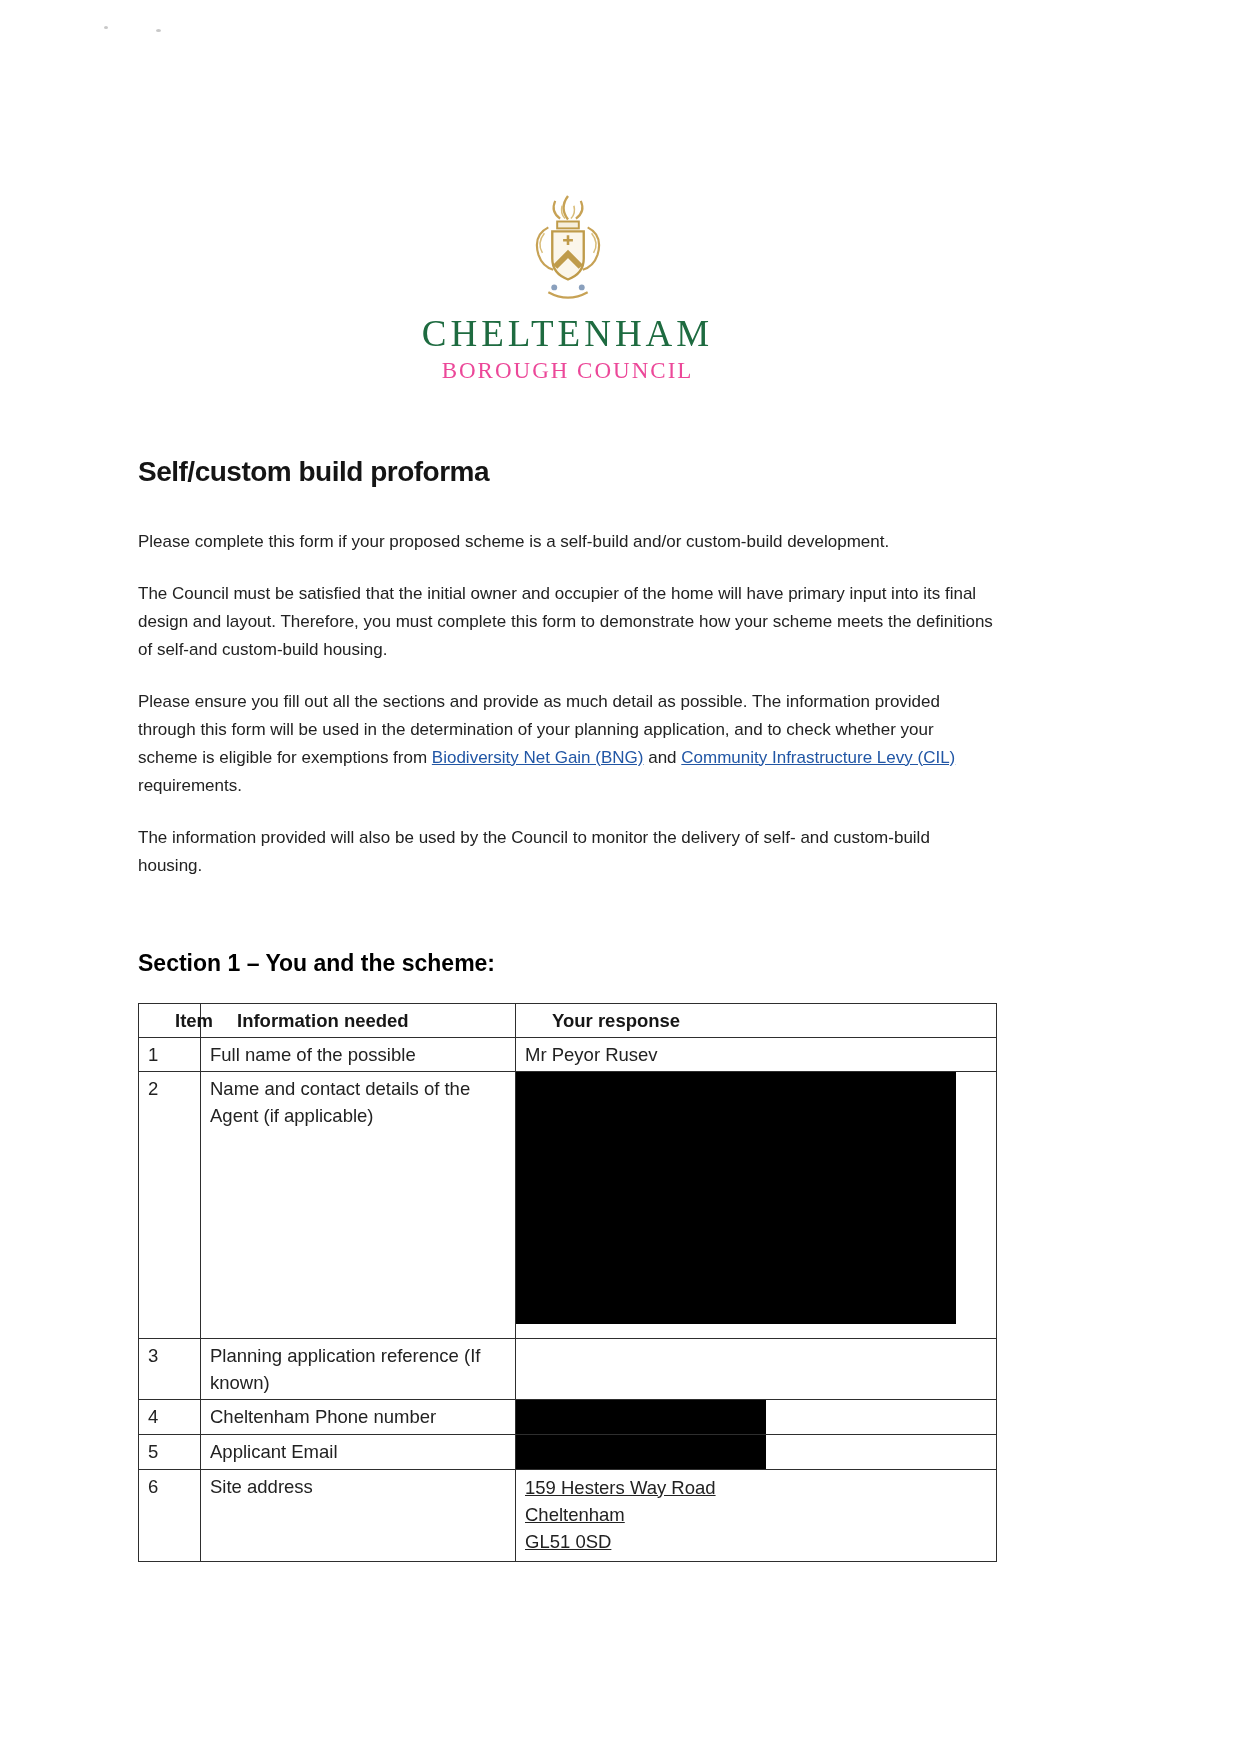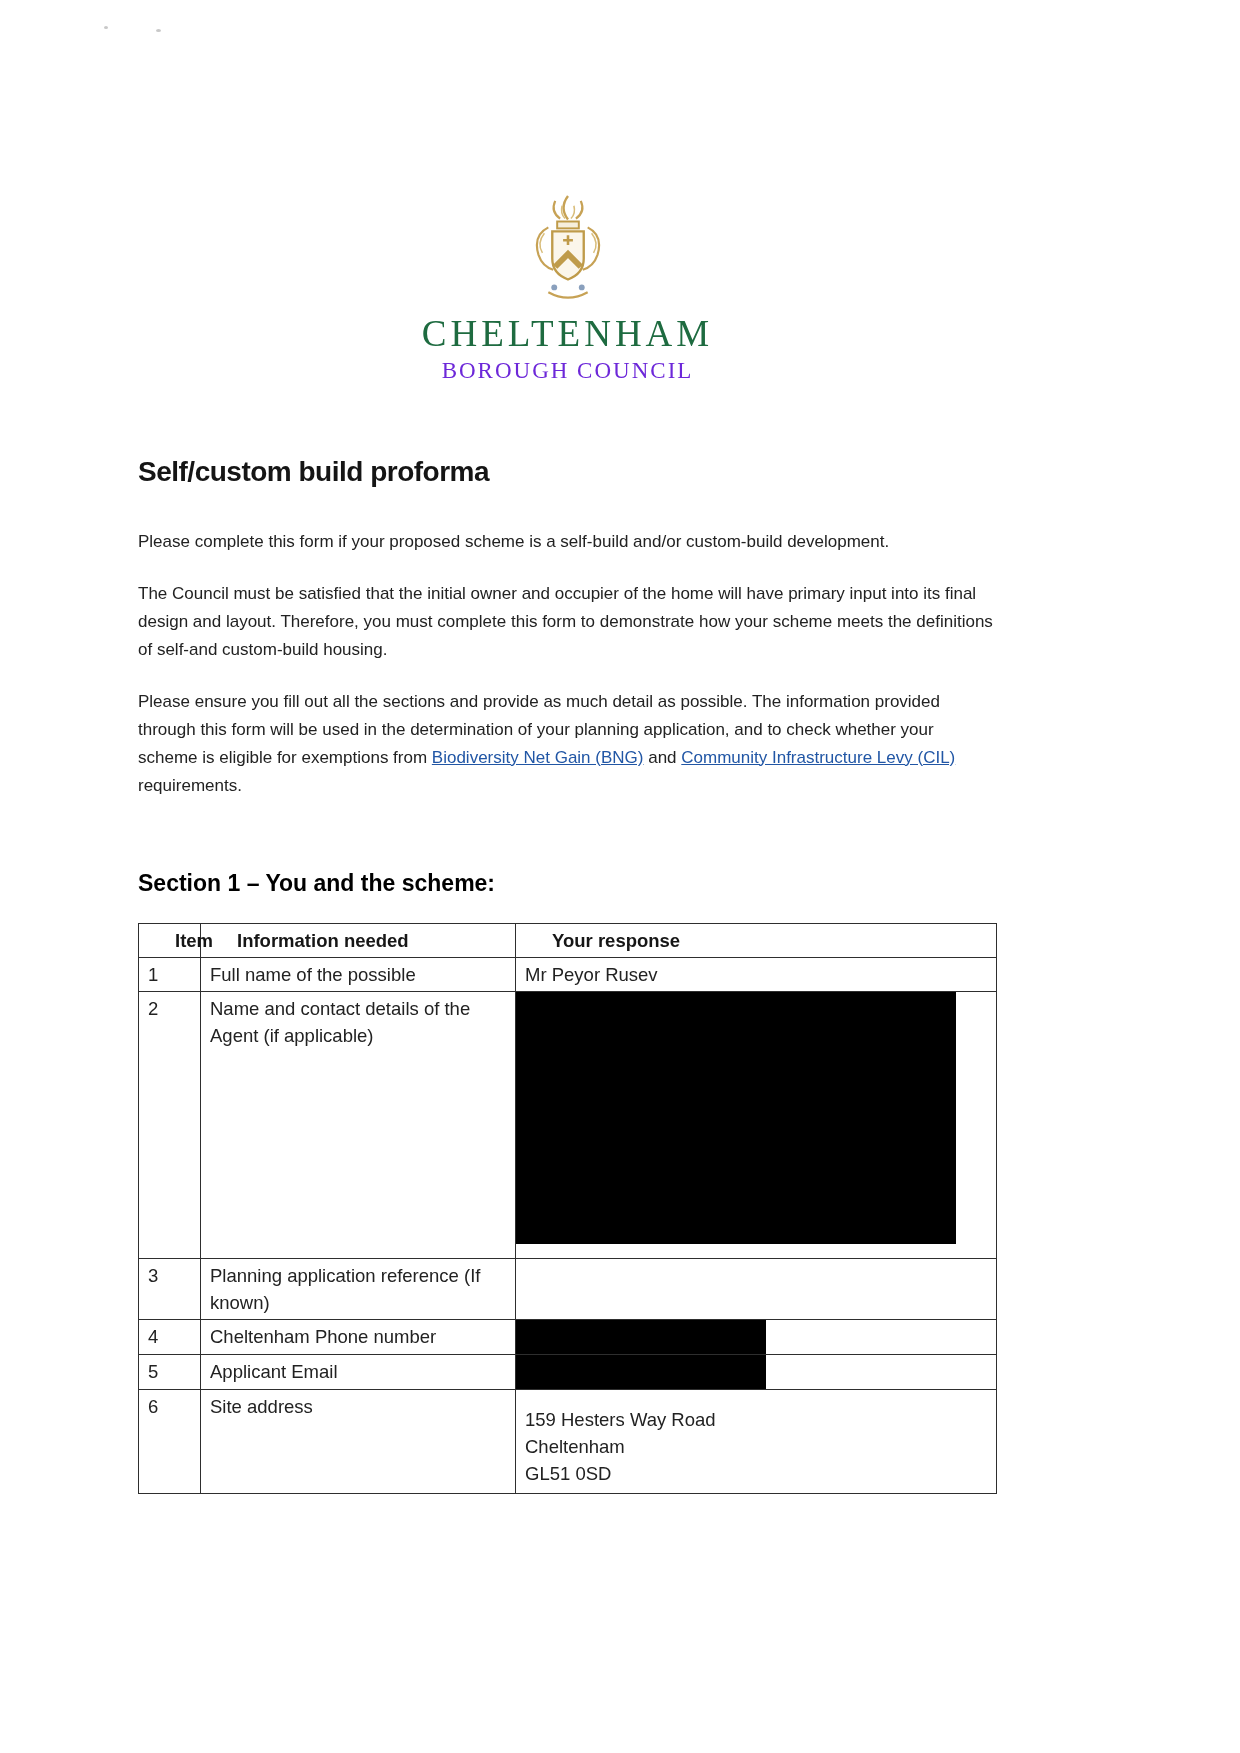--- a/index.html
+++ b/index.html
@@ -23,21 +23,21 @@
   
   .logo-block { margin-top:192px; text-align:center; }
   .crest { display:block; margin:0 auto 4px auto; }
   .org-name {
     font-family:"Liberation Serif", serif;
     color:#1e6b40; font-size:37px; letter-spacing:4px; font-weight:400;
     line-height:1.1;
   }
   .org-sub {
     font-family:"Liberation Serif", serif;
-    color:#6d28d9; font-size:23px; letter-spacing:2px; margin-top:3px;
+    color:#ec4899; font-size:23px; letter-spacing:2px; margin-top:3px;
   }
 
   h1.doc-title {
     margin-top:72px;
     font-size:28px; font-weight:700; color:#151515;
     letter-spacing:-0.5px;
   }
 
   p.doc-par { margin-top:24px; font-size:17px; line-height:28px; color:#222; }
   p.doc-par.first { margin-top:40px; }
@@ -73,21 +73,21 @@
     background:#000;
     width:440px; height:252px;
     margin:0 0 14px 0;
   }
   .redact-sm {
     background:#000;
     width:250px; height:34px;
   }
   tr.row-email td.cell-redact { border-top-color:#000; }
 
-  td.cell-multiline { white-space:pre-line; padding-top:16px; padding-bottom:6px; }
+  td.cell-multiline { white-space:pre-line; padding-top:4px; padding-bottom:6px;text-decoration:underline; }
 </style>
 </head>
 <body>
 
 <div class="page">
 
   <div class="speck s1"></div>
   <div class="speck s2"></div>
 
   <div class="content">
@@ -123,20 +123,21 @@
     </header>
 
     <h1 class="doc-title">Self/custom build proforma</h1>
 
     <p class="doc-par first">Please complete this form if your proposed scheme is a self-build and/or custom-build development.</p>
 
     <p class="doc-par">The Council must be satisfied that the initial owner and occupier of the home will have primary input into its final design and layout. Therefore, you must complete this form to demonstrate how your scheme meets the definitions of self-and custom-build housing.</p>
 
     <p class="doc-par"><span>Please ensure you fill out all the sections and provide as much detail as possible. The information provided through this form will be used in the determination of your planning application, and to check whether your scheme is eligible for exemptions from </span><a class="doclink" href="#">Biodiversity Net Gain (BNG)</a><span> and </span><a class="doclink" href="#">Community Infrastructure Levy (CIL)</a><span> requirements.</span></p>
 
+    <p class="doc-par">The information provided will also be used by the Council to monitor the delivery of self- and custom-build housing.</p>
 
     <h2 class="section-heading">Section 1 – You and the scheme:</h2>
 
     <table class="form-table">
       <colgroup>
         <col class="c-item">
           <col class="c-info">
           <col>
       </colgroup>
       <thead>

